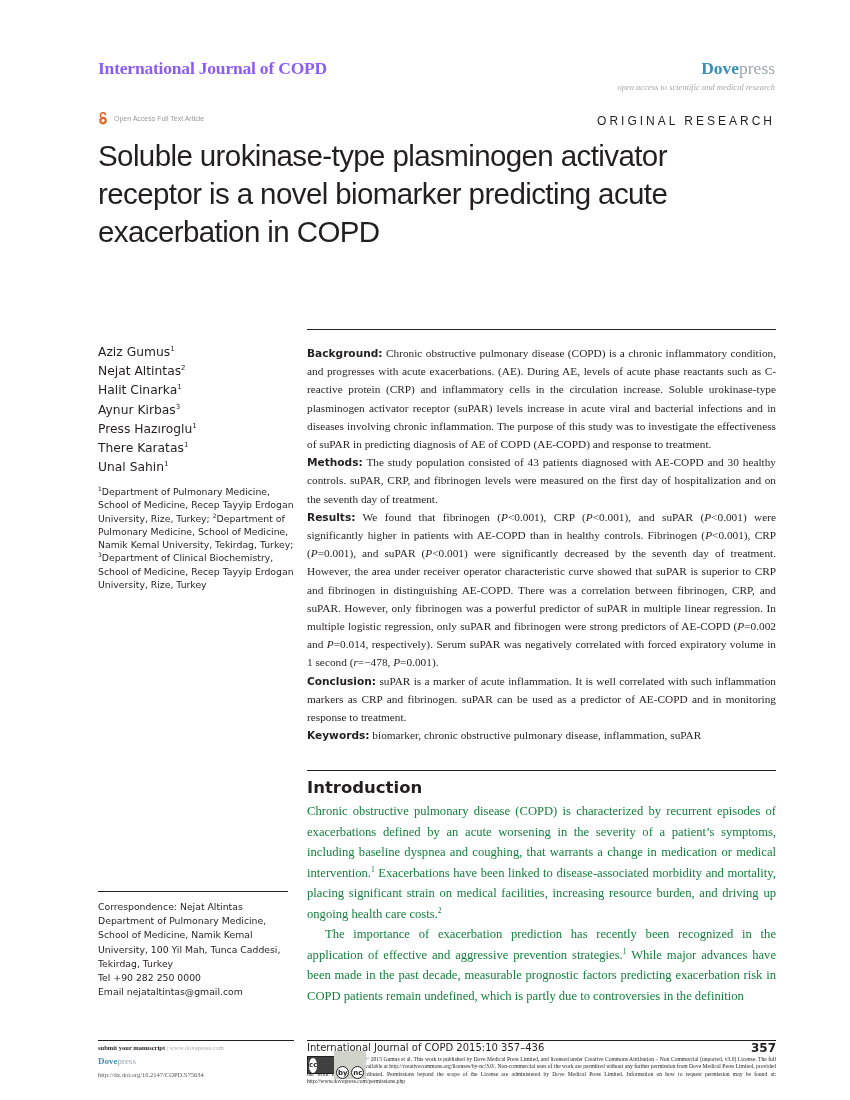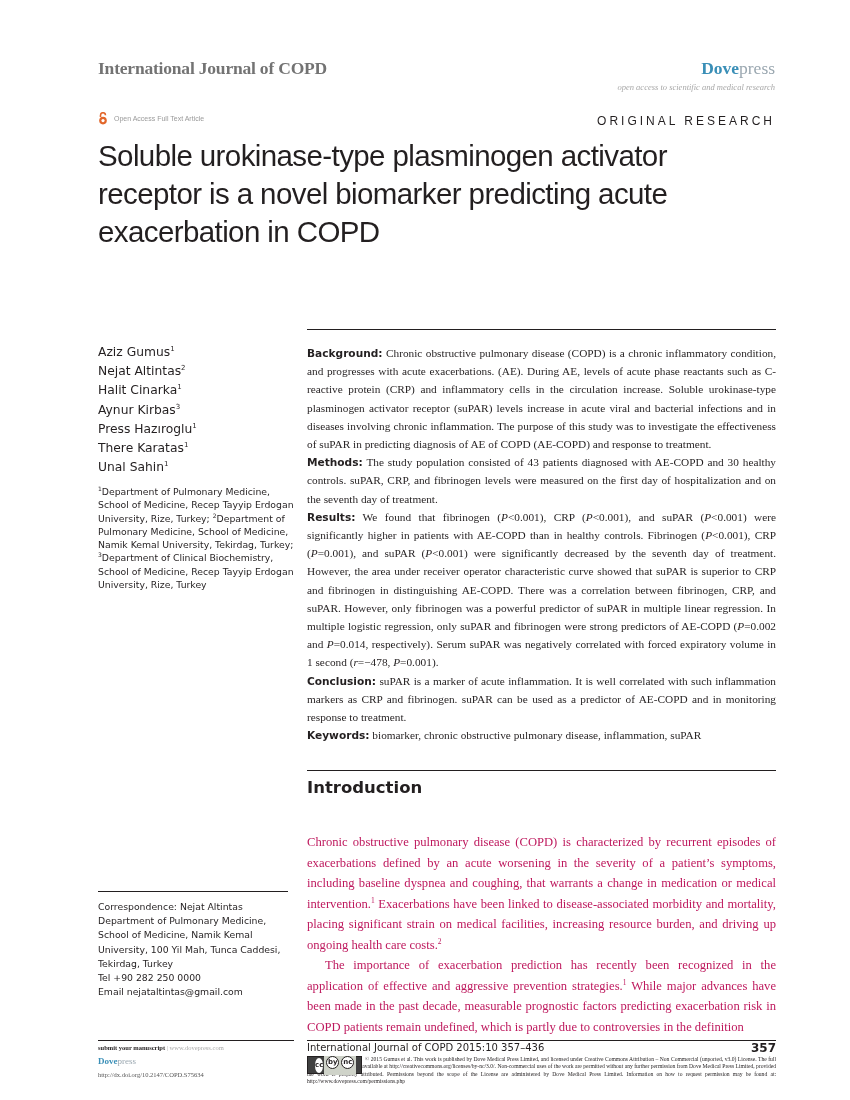--- a/index.html
+++ b/index.html
@@ -2,21 +2,21 @@
 <html><head>
 <meta charset="utf-8">
 <style>
   * { box-sizing: border-box; margin: 0; padding: 0; }
   html, body { width: 850px; height: 1100px; background: #ffffff; overflow: hidden; }
   body { position: relative; font-family: "Liberation Serif", serif; color: #231f20; }
 
   .abs { position: absolute; }
 
   
-  .journal-name { left: 98px; top: 58px; font-family: "Liberation Serif", serif; font-size: 17.5px; font-weight: bold; color: #737373; letter-spacing: -0.2px; }
+  .journal-name { left: 98px; top: 58px; font-family: "Liberation Serif", serif; font-size: 17.5px; font-weight: bold; color: #8b5cf6; letter-spacing: -0.2px; }
   .publisher { right: 75px; top: 58px; font-family: "Liberation Serif", serif; font-size: 17.5px; font-weight: bold; color: #3a8fb7; }
   .publisher .press { color: #9aa7b0; font-weight: normal; }
   .tagline { right: 75px; top: 82px; font-size: 8.5px; color: #a8a8a8; font-style: italic; }
 
   .oa-row { left: 98px; top: 112px; display: flex; align-items: center; gap: 6px; }
   .oa-icon { width: 10px; height: 13px; }
   .oa-text { font-family: "Liberation Sans", sans-serif; font-size: 7px; color: #9a9a9a; }
 
   .article-type { right: 75px; top: 114px; font-family: "Liberation Sans", sans-serif; font-size: 12px; letter-spacing: 3px; color: #231f20; }
 
@@ -36,41 +36,41 @@
   .abs-rule-top { left: 307px; top: 329px; width: 469px; height: 1px; background: #231f20; }
   .abstract { left: 307px; top: 344px; width: 469px; font-size: 11.3px; line-height: 18.2px; text-align: justify; color: #231f20; }
   .abstract p { margin: 0; }
   .abstract .label { font-family: "DejaVu Sans", sans-serif; font-weight: bold; font-size: 10.6px; }
   .abstract i { font-style: italic; }
 
   .abs-rule-bottom { left: 307px; top: 770px; width: 469px; height: 1px; background: #231f20; }
 
   .intro-heading { left: 307px; top: 778px; font-family: "DejaVu Sans", sans-serif; font-weight: bold; font-size: 16.5px; color: #231f20; }
 
-  .intro { left: 307px; top: 832px; width: 469px; font-size: 12.6px; line-height: 20.5px; text-align: justify; color: #be185d; }
+  .intro { left: 307px; top: 801px; width: 469px; font-size: 12.6px; line-height: 20.5px; text-align: justify; color: #15803d; }
   .intro p { margin: 0; }
   .intro p.indent { text-indent: 18px; }
   .intro sup { font-size: 7.5px; vertical-align: super; line-height: 0; }
 
   
   .foot-rule-left { left: 98px; top: 1040px; width: 196px; height: 1px; background: #231f20; }
   .foot-rule-right { left: 307px; top: 1040px; width: 469px; height: 1px; background: #231f20; }
   .submit { left: 98px; top: 1044px; font-size: 6.5px; color: #231f20; }
   .submit b { font-weight: bold; }
   .submit .url { color: #aaa; }
   .foot-dove { left: 98px; top: 1056px; font-size: 9px; font-weight: bold; color: #3a8fb7; }
   .foot-dove .press { color: #9aa7b0; font-weight: normal; }
   .foot-doi { left: 98px; top: 1071px; font-size: 6.5px; color: #555; }
 
   .foot-cite { left: 307px; top: 1042px; font-family: "DejaVu Sans", sans-serif; font-size: 10px; color: #231f20; }
   .page-num { right: 74px; top: 1041px; font-family: "DejaVu Sans", sans-serif; font-weight: bold; font-size: 12px; color: #231f20; }
 
-  .cc-badge { left: 307px; top: 1056px; width: 55px; height: 18px; background: #404040; border: 1px solid #231f20; display: flex; align-items: center; gap: 1px; padding: 7px; }
+  .cc-badge { left: 307px; top: 1056px; width: 55px; height: 18px; background: #404040; border: 1px solid #231f20; display: flex; align-items: center; gap: 17px; padding: 1px; }
   .cc-badge .circ { width: 15px; height: 15px; border-radius: 50%; background: #fff; color: #231f20; font-family: "DejaVu Sans", sans-serif; font-size: 7px; font-weight: bold; display: flex; align-items: center; justify-content: center; }
-  .cc-badge .cells { display: flex; gap: 2px; background: #cfd3c9; height: 19px; align-items: flex-start; padding: 0 2px; }
+  .cc-badge .cells { display: flex; gap: 2px; background: #cfd3c9; height: 28px; align-items: flex-end; padding: 0 2px; }
   .cc-badge .cells .circ { width: 13px; height: 13px; border: 1px solid #231f20; }
 
   .license { left: 307px; top: 1056px; width: 469px; font-size: 5.6px; line-height: 7.4px; color: #231f20; text-indent: 58px; text-align: justify; }
 </style>
 </head>
 <body>
 
 <div class="abs journal-name">International Journal of COPD</div>
 <div class="abs publisher"><span>Dove</span><span class="press">press</span></div>
 <div class="abs tagline">open access to scientific and medical research</div>

